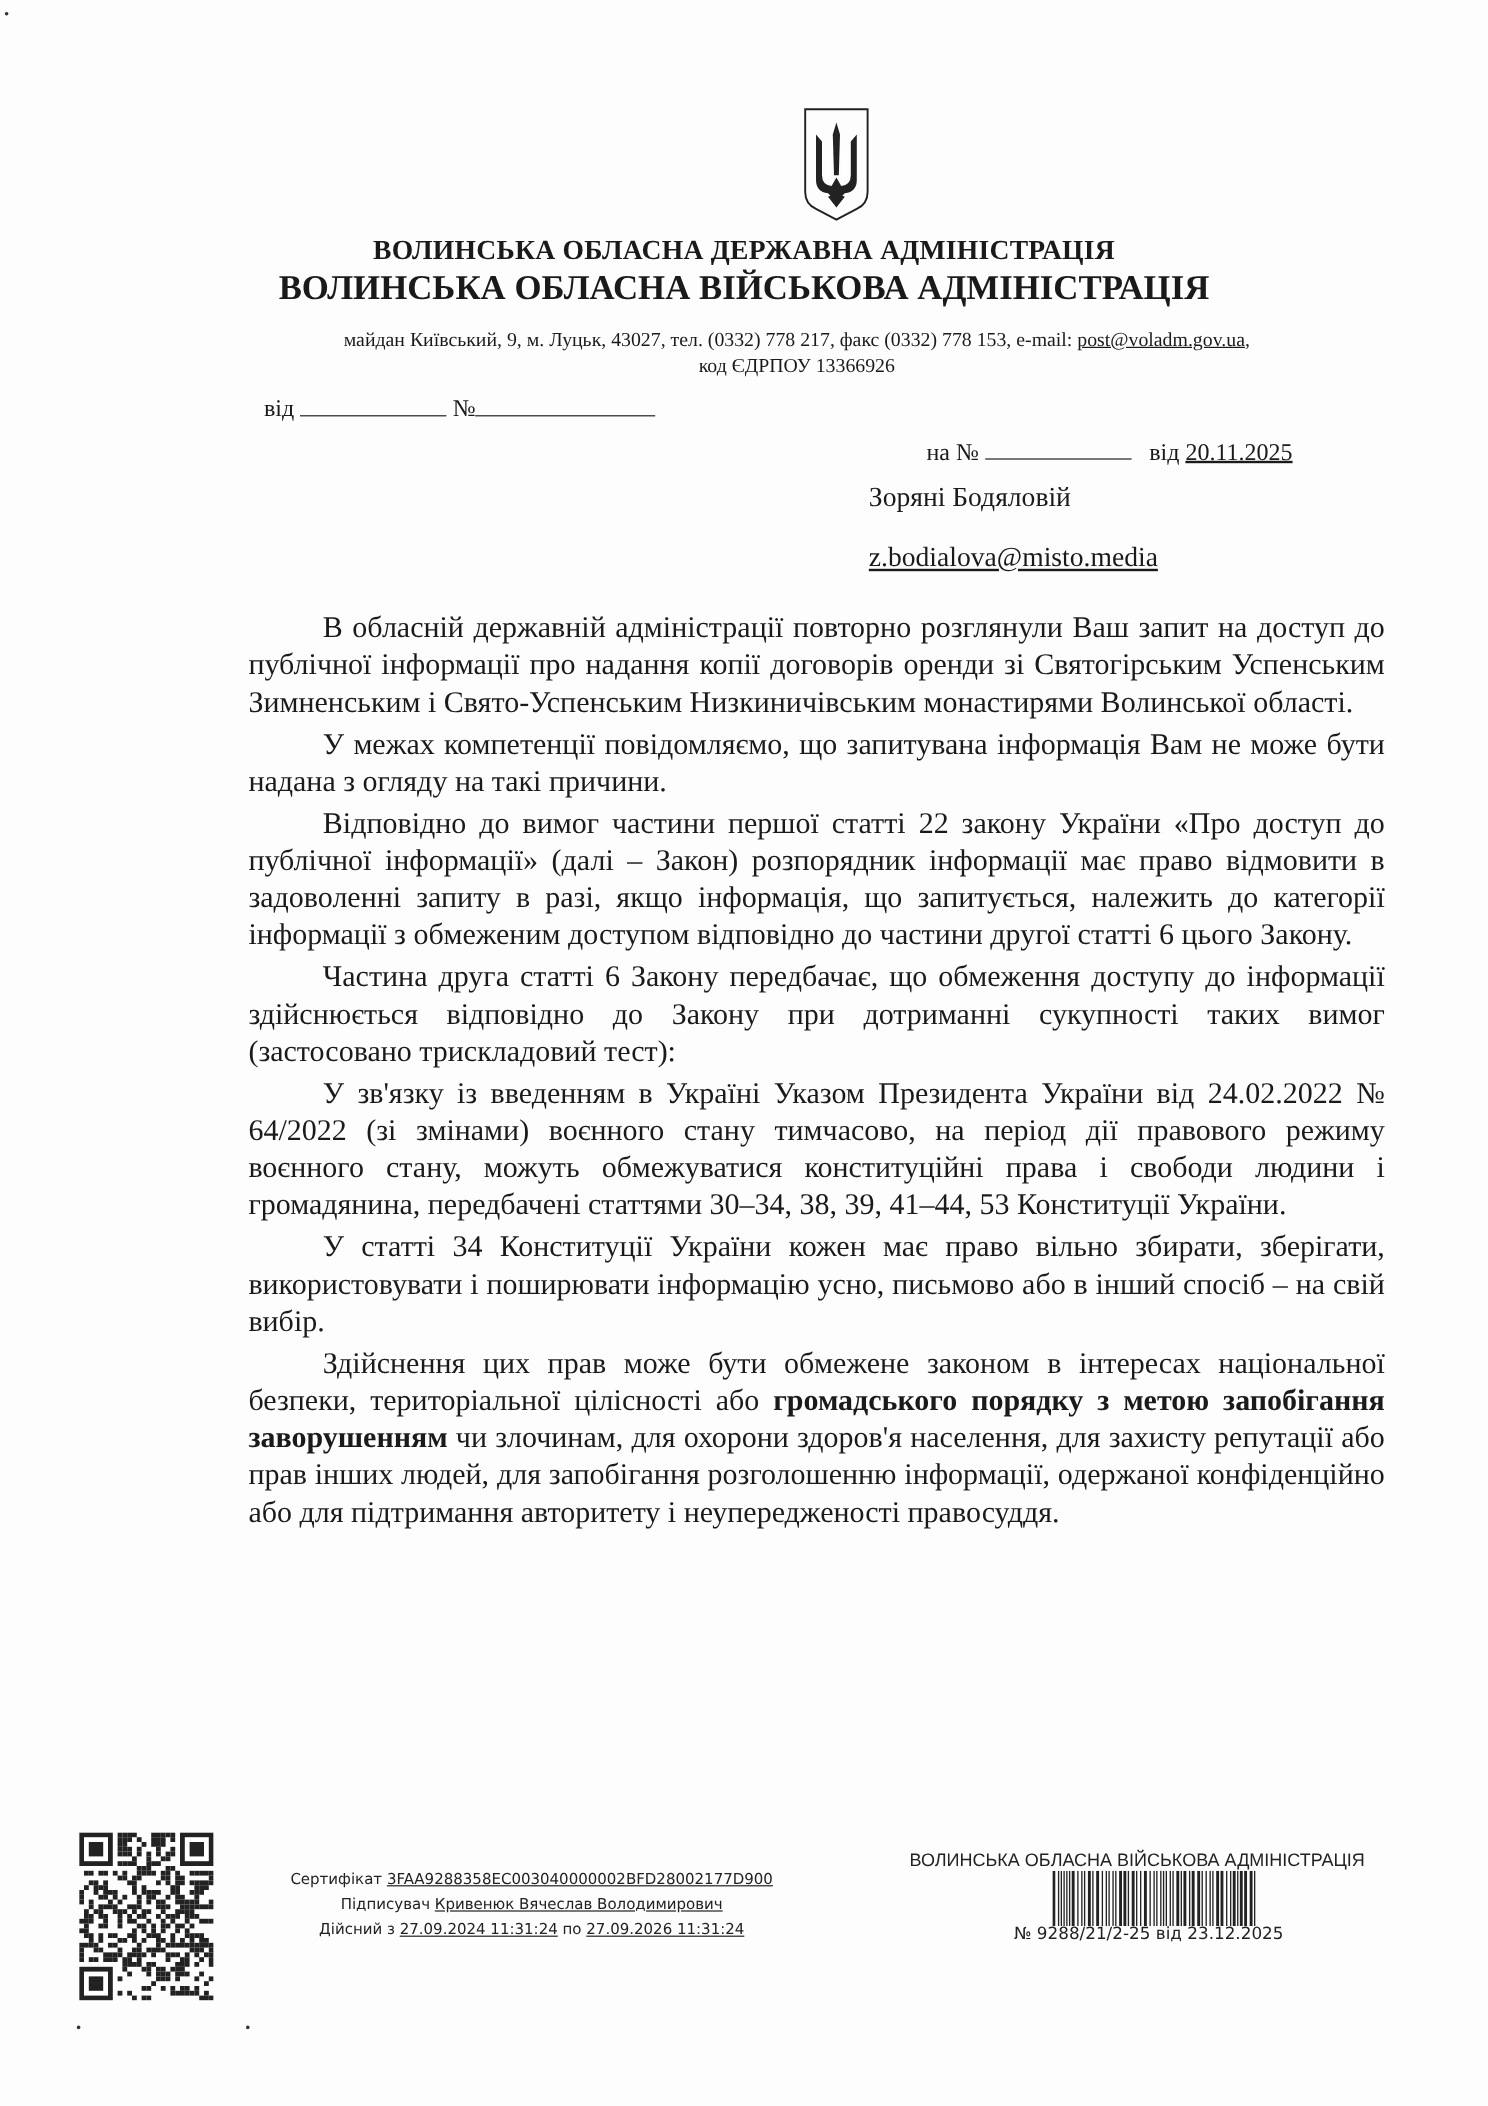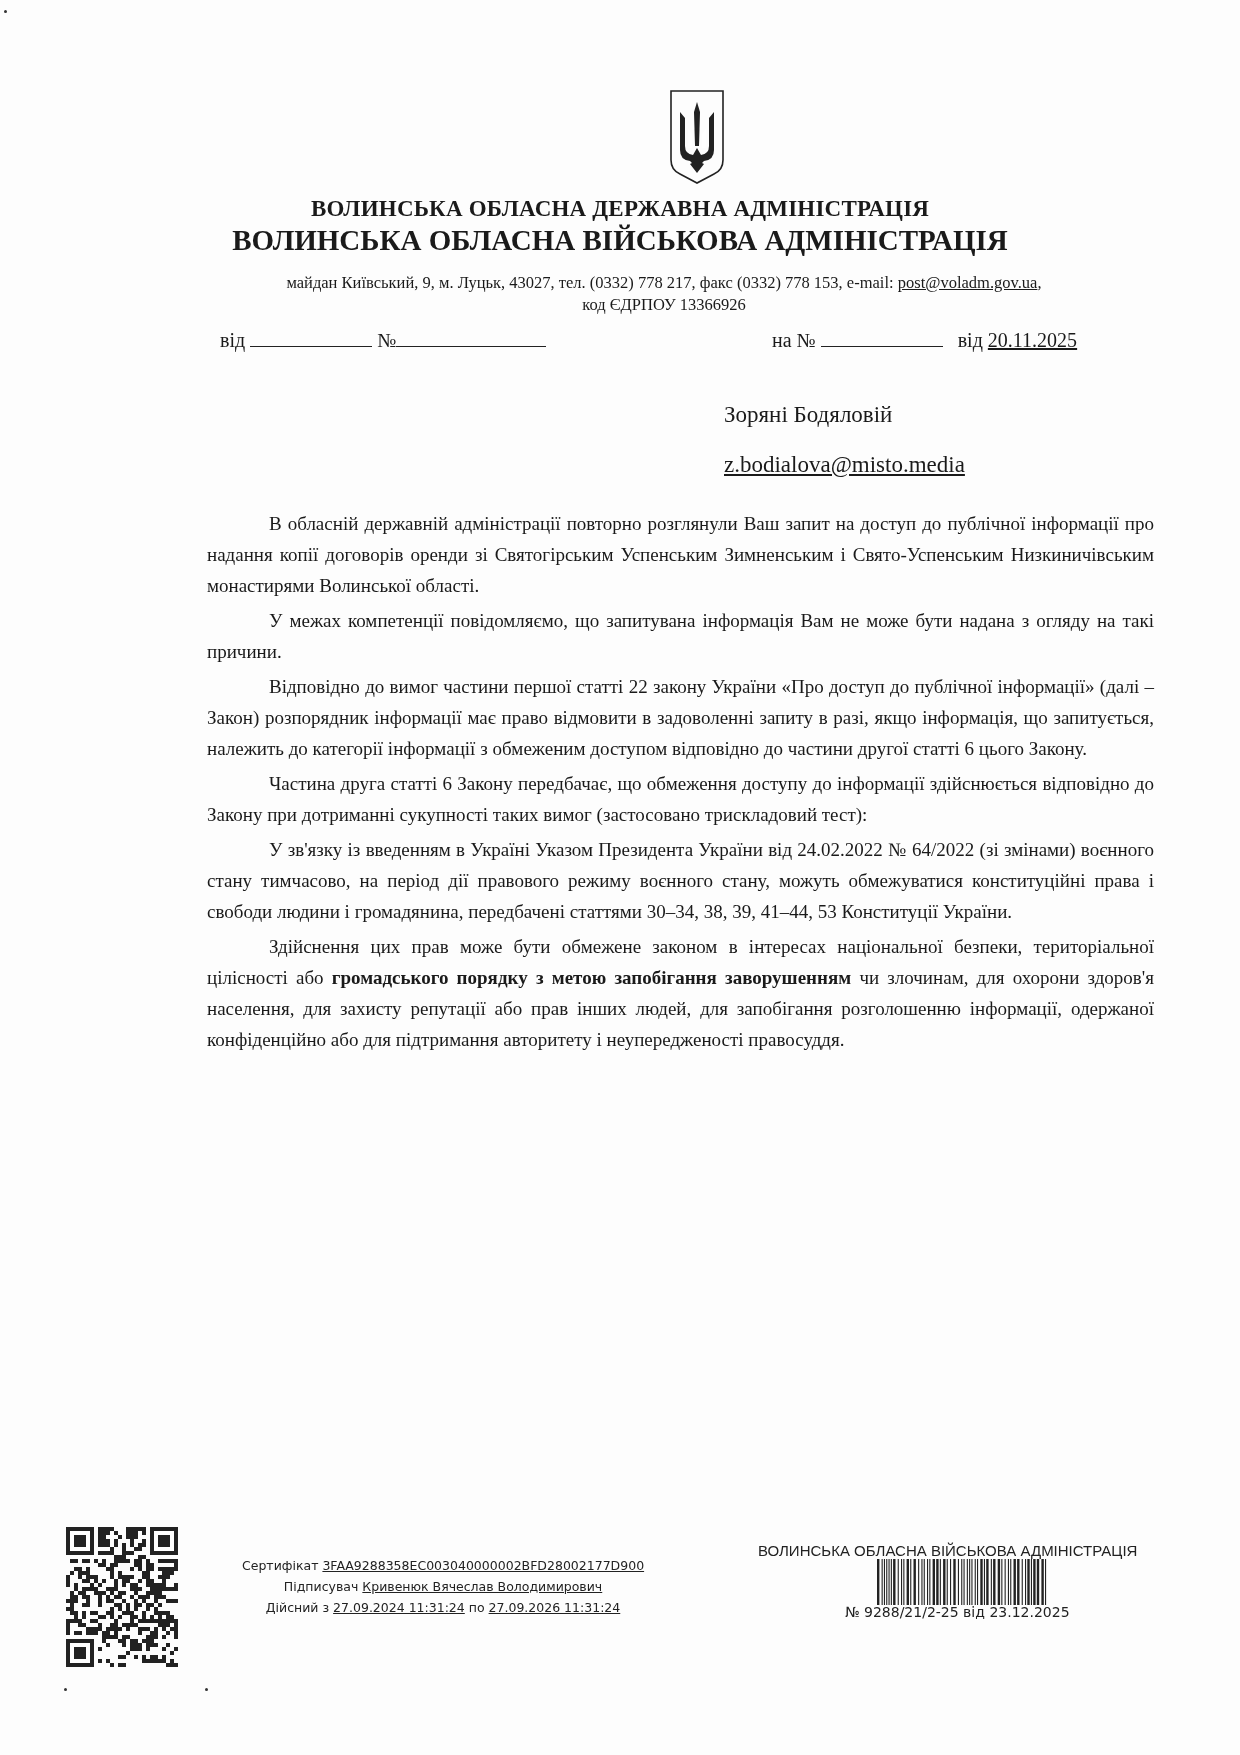--- a/index.html
+++ b/index.html
@@ -9,21 +9,21 @@
   .crest { position: absolute; left: 668px; top: 88px; width: 58px; height: 98px; }
   .hdr1 { position: absolute; left: 0; width: 1240px; top: 196px; text-align: center;
           font-size: 23px; font-weight: bold; letter-spacing: 0.2px; }
   .hdr2 { position: absolute; left: 0; width: 1240px; top: 224px; text-align: center;
           font-size: 29px; font-weight: bold; }
   .addr { position: absolute; left: 0; width: 1240px; top: 272px; text-align: center; font-size: 16.5px; line-height: 22px; margin-left: 44px; }
   .addr .em { text-decoration: underline; }
   .refline { position: absolute; top: 326px; font-size: 20px; }
   .blank { display: inline-block; border-bottom: 1.5px solid #222; height: 20px; vertical-align: baseline; }
   .recipient { position: absolute; left: 724px; font-size: 23px; }
-  .body { position: absolute; left: 207px; width: 947px; top: 508px; font-size: 19px; line-height: 31px;
+  .body { position: absolute; left: 207px; width: 947px; top: 508px; font-size: 25px; line-height: 31px;
           text-align: justify; }
   .body p { margin: 0 0 4px 0; text-indent: 62px; }
   .body p.it { font-style: italic; }
   .body b { font-weight: bold; }
   .qr { position: absolute; left: 66px; top: 1527px; width: 112px; height: 140px; }
   .sig { position: absolute; left: 242px; top: 1555px; font-family: "DejaVu Sans", sans-serif; font-size: 12.5px; line-height: 21px; color: #222; text-align: center; }
   .sig .u { text-decoration: underline; }
   .stamp-title { position: absolute; left: 758px; top: 1542px; font-family: "Liberation Sans", sans-serif; font-size: 15px; color: #222; }
   .barcode { position: absolute; left: 877px; top: 1559px; width: 170px; height: 46px; }
   .stamp-reg { position: absolute; left: 845px; top: 1604px; font-family: "DejaVu Sans", sans-serif; font-size: 14px; color: #222; }
@@ -49,36 +49,37 @@
     <span>майдан Київський, 9, м. Луцьк, 43027, тел. (0332) 778 217, факс (0332) 778 153, e-mail: </span><span class="em">post@voladm.gov.ua</span><span>,</span><br>
     <span>код ЄДРПОУ 13366926</span>
   </div>
 
   <div class="refline" style="left:220px;">
     <span>від</span>
     <span class="blank" style="width:122px;"></span>
     <span>№</span><span class="blank" style="width:150px;"></span>
   </div>
 
-  <div class="refline" style="left:772px;">
+  <div class="refline" style="left:772px;margin-top:36px;">
     <span>на №</span>
     <span class="blank" style="width:122px;"></span>
     <span style="margin-left:10px;">від</span>
     <span style="text-decoration:underline;">20.11.2025</span>
   </div>
 
   <div class="recipient" style="top:402px;">Зоряні Бодяловій</div>
   <div class="recipient" style="top:452px; text-decoration:underline;">z.bodialova@misto.media</div>
 
   <div class="body">
     <p>В обласній державній адміністрації повторно розглянули Ваш запит на доступ до публічної інформації про надання копії договорів оренди зі Святогірським Успенським Зимненським і Свято-Успенським Низкиничівським монастирями Волинської області.</p>
     <p>У межах компетенції повідомляємо, що запитувана інформація Вам не може бути надана з огляду на такі причини.</p>
     <p>Відповідно до вимог частини першої статті 22 закону України «Про доступ до публічної інформації» (далі – Закон) розпорядник інформації має право відмовити в задоволенні запиту в разі, якщо інформація, що запитується, належить до категорії інформації з обмеженим доступом відповідно до частини другої статті 6 цього Закону.</p>
     <p>Частина друга статті 6 Закону передбачає, що обмеження доступу до інформації здійснюється відповідно до Закону при дотриманні сукупності таких вимог (застосовано трискладовий тест):</p>
     <p>У зв'язку із введенням в Україні Указом Президента України від 24.02.2022 № 64/2022  (зі змінами) воєнного стану тимчасово, на період дії правового режиму воєнного стану, можуть обмежуватися конституційні права і свободи людини і громадянина, передбачені статтями 30–34, 38, 39, 41–44, 53 Конституції України.</p>
+    <p>У статті 34 Конституції України кожен має право вільно збирати, зберігати, використовувати і поширювати інформацію усно, письмово або в інший спосіб – на свій вибір.</p>
     <p><span>Здійснення цих прав може бути обмежене законом в інтересах національної безпеки, територіальної цілісності або </span><b>громадського порядку з метою запобігання заворушенням</b><span> чи злочинам, для охорони здоров'я населення, для захисту репутації або прав інших людей, для запобігання розголошенню інформації, одержаної конфіденційно або для підтримання авторитету і неупередженості правосуддя.</span></p>
   </div>
 
   <svg class="qr" id="qr" viewBox="0 0 112 140">
       <rect x="32" y="0" width="4" height="4" fill="#222"></rect>
       <rect x="36" y="0" width="4" height="4" fill="#222"></rect>
       <rect x="40" y="0" width="4" height="4" fill="#222"></rect>
       <rect x="44" y="0" width="4" height="4" fill="#222"></rect>
       <rect x="60" y="0" width="4" height="4" fill="#222"></rect>
       <rect x="64" y="0" width="4" height="4" fill="#222"></rect>

